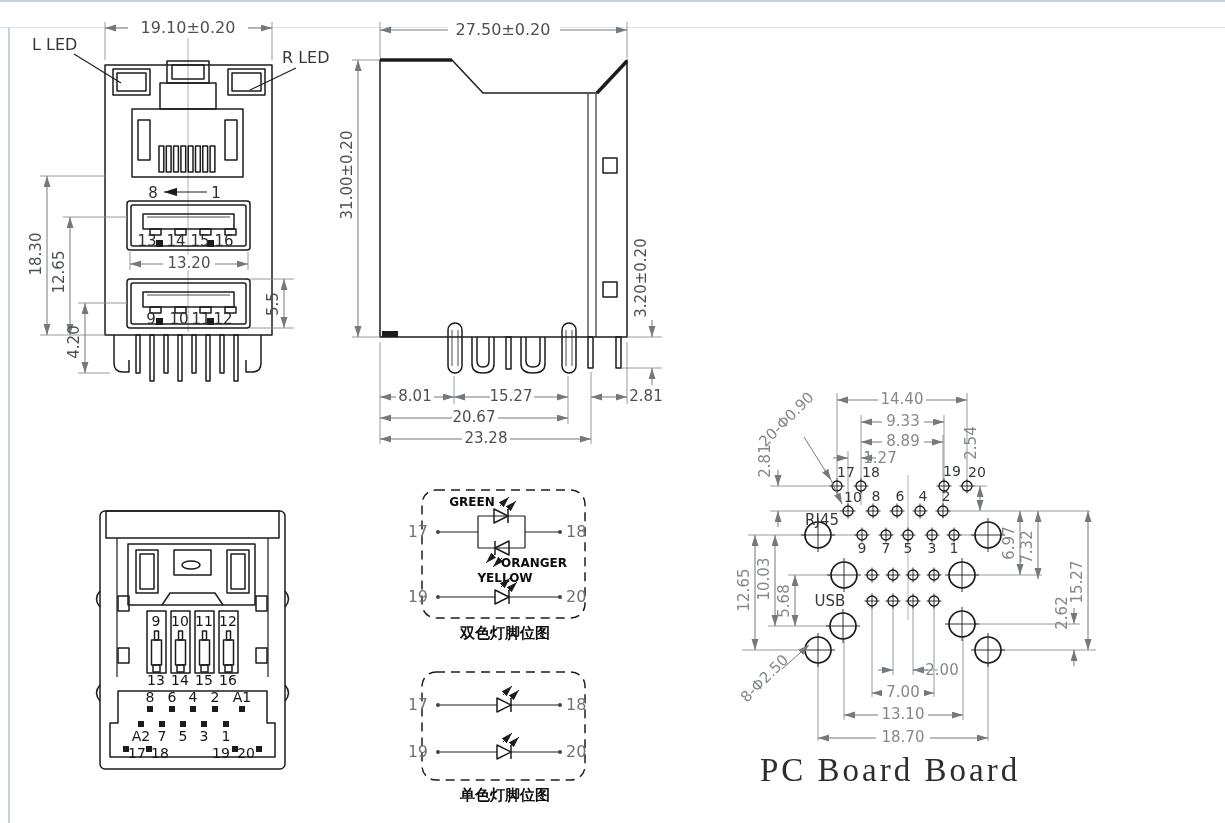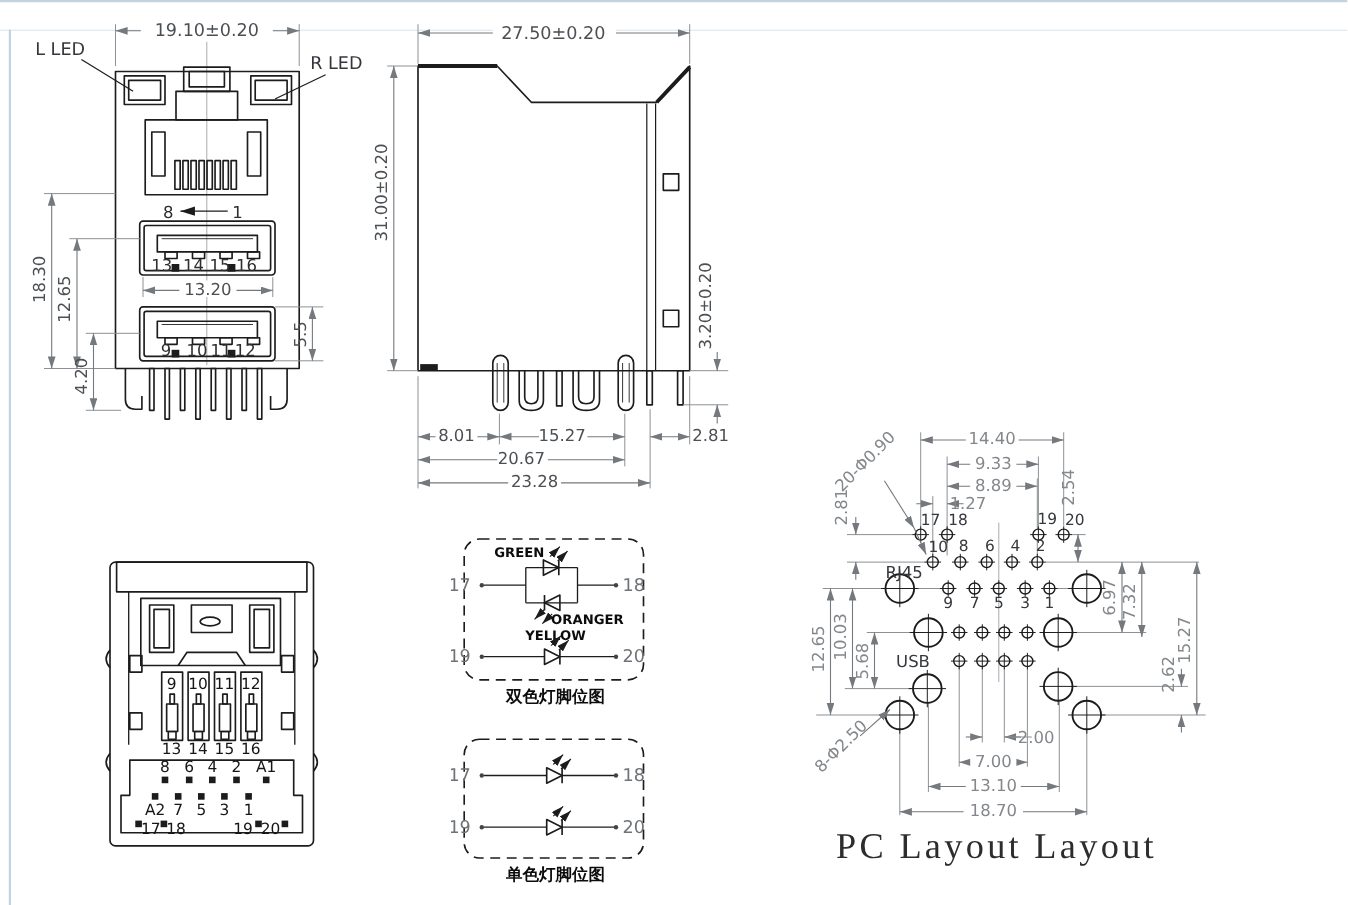--- a/index.html
+++ b/index.html
@@ -520,14 +520,14 @@
     <rect class="bgw" x="152" y="309" width="42" height="14"></rect>
     <text class="dtp" x="173" y="322">7.00</text>
     <line class="dl" x1="114" y1="340" x2="233" y2="340" marker-start="url(#gS)" marker-end="url(#gE)"></line>
     <rect class="bgw" x="148" y="331" width="50" height="14"></rect>
     <text class="dtp" x="173" y="344">13.10</text>
     <line class="dl" x1="88" y1="363" x2="258" y2="363" marker-start="url(#gS)" marker-end="url(#gE)"></line>
     <rect class="bgw" x="146" y="354" width="54" height="14"></rect>
     <text class="dtp" x="173" y="367">18.70</text>
   </svg>
 
-  <div class="ttl">PC Layout Layout</div>
+  <div class="ttl">PC Board Board</div>
 </div>
 
 </body></html>

